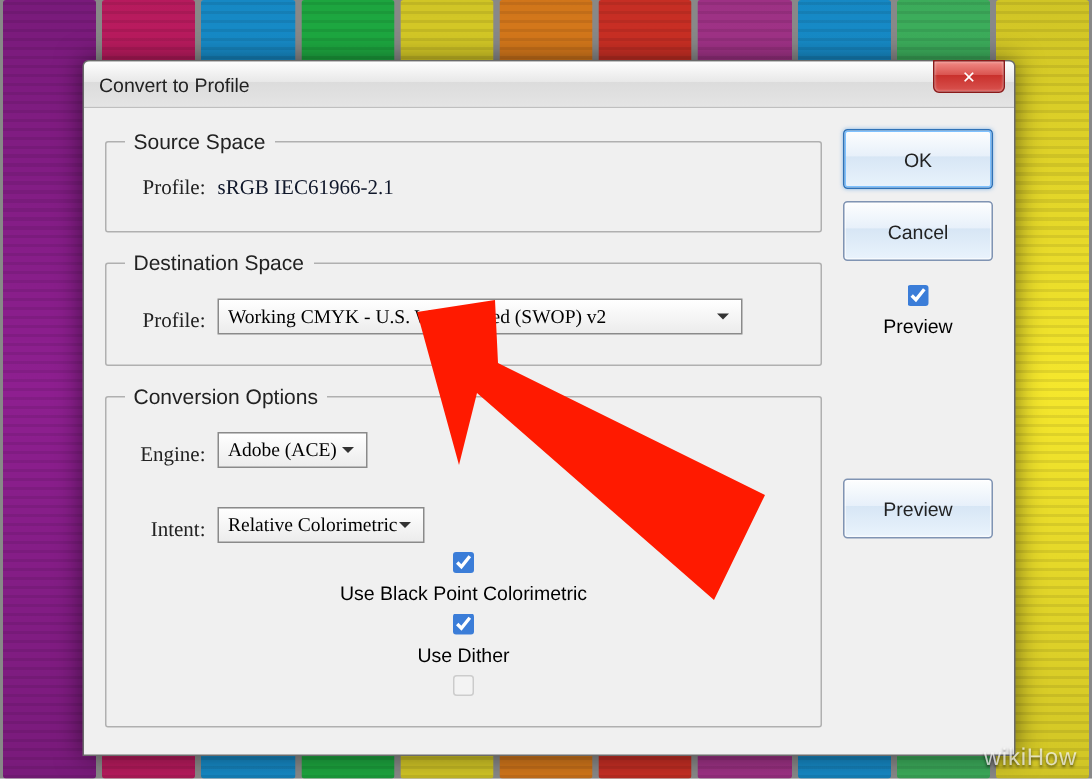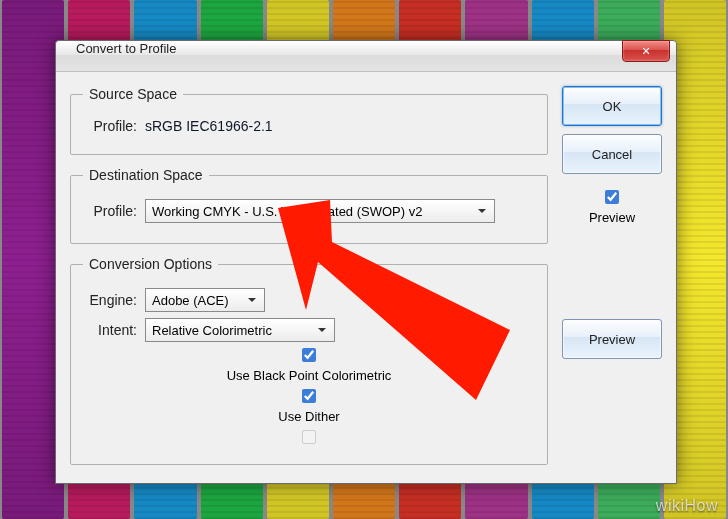--- a/index.html
+++ b/index.html
@@ -34,24 +34,24 @@
     background:#f0f0f0;
     border:1px solid #6a6a6a;
     border-radius:4px 4px 0 0;
     box-shadow:0 0 18px rgba(0,0,0,.5);
   }
   .titlebar{
     height:30px;
     background:linear-gradient(#fefefe,#e8e8e8 45%,#dcdcdc 46%,#e4e4e4);
     border-bottom:1px solid #bfbfbf;
     border-radius:4px 4px 0 0;
-    display:flex;
+    display:flex;align-items:center;
     font-size:13px;
     color:#222;
-    padding-left:20px;
+    padding-left:10px;
     position:relative;
   }
   .close-btn{
     width:46px;height:20px;
     background:linear-gradient(#f28b86,#d9534f 45%,#c9302c 46%,#d9534f);
     border:1px solid #8b1a1a;
     border-radius:0 0 4px 4px;
     color:#fff;
     display:flex;align-items:center;justify-content:center;
     font-size:11px;
@@ -73,23 +73,24 @@
     padding:10px 12px 14px 12px;
     background:#f0f0f0;
   }
   fieldset.last{margin-bottom:0;}
   legend{
     padding:0 6px;
     font-size:14px;
     color:#222;
   }
   .row{
-    display:flex;align-items:center;
+    display:flex;align-items:flex-end;
     margin:6px 0;
     gap:8px;
+    font-family:Liberation Serif, serif;
   }
   .lbl{
     width:54px;
     text-align:right;
     color:#222;
   }
   .static-val{
     color:#0f172a;
   }
   select,.faux-select{
@@ -103,22 +104,22 @@
     white-space:nowrap;
     overflow:hidden;
     display:flex;align-items:center;
   }
   .faux-select::after{
     content:"";
     position:absolute;right:8px;top:50%;transform:translateY(-50%);
     border:4px solid transparent;border-top-color:#333;margin-top:2px;
   }
   .sel-profile{width:350px;}
-  .sel-engine{width:120px;}
-  .sel-intent{width:190px;}
+  .sel-engine{width:100px;}
+  .sel-intent{width:138px;margin-top:20px;}
   .btn{
     height:40px;
     border:1px solid #8094b3;
     background:linear-gradient(#fdfefe,#e7f0fa 45%,#d7e6f5 46%,#e9f3fc);
     border-radius:3px;
     font-size:13px;
     color:#222;
     cursor:pointer;
     box-shadow:inset 0 0 0 1px rgba(255,255,255,.6);
   }

